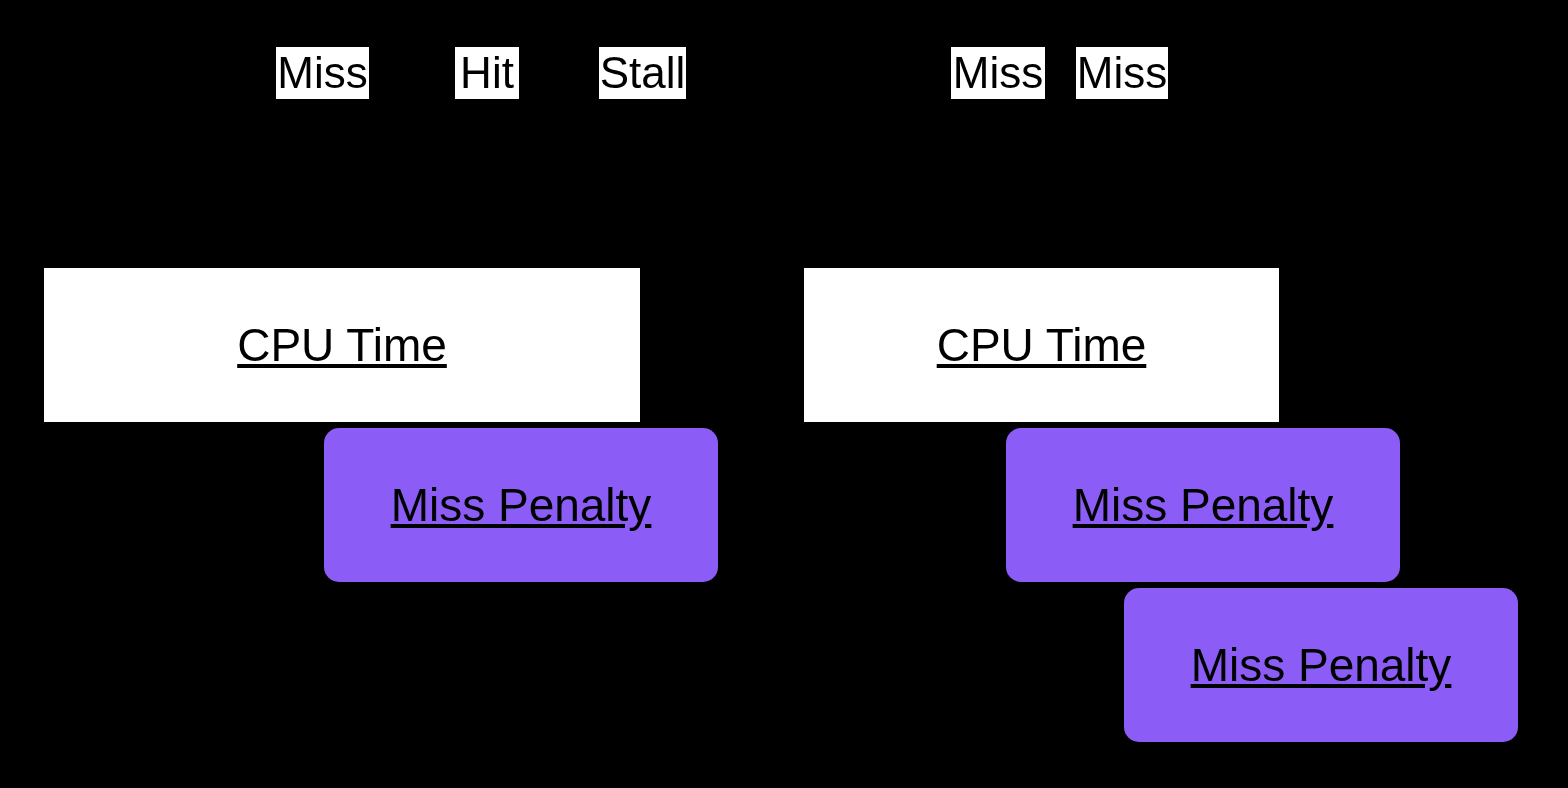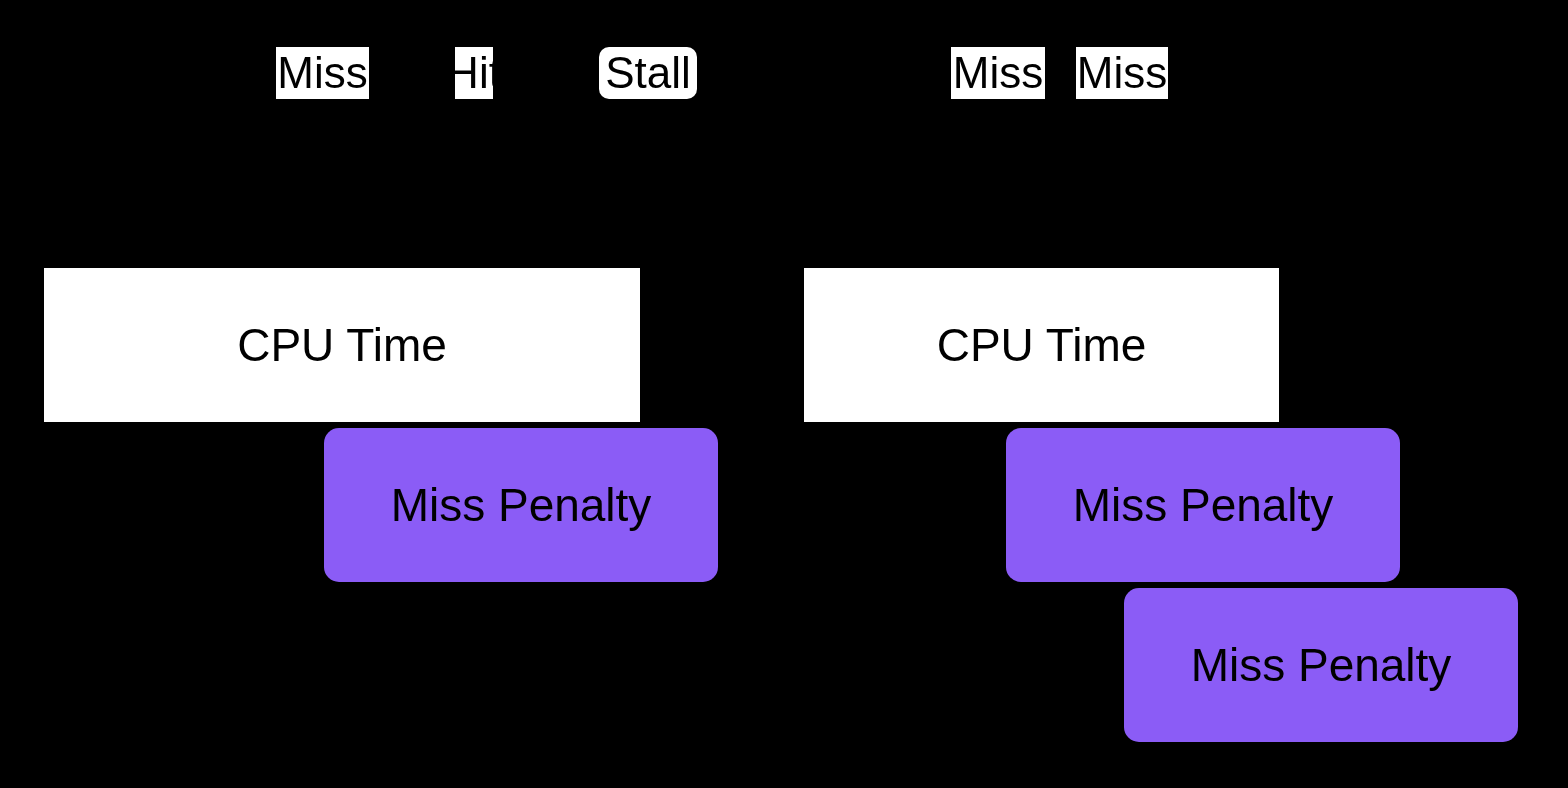--- a/index.html
+++ b/index.html
@@ -23,34 +23,35 @@
     background: #ffffff;
     color: #000000;
     display: flex;
     align-items: center;
     justify-content: center;
     font-size: 44px;
     line-height: 1;
     white-space: nowrap;
   }
   .label-miss-1 { left: 276px; width: 93px; }
-  .label-hit    { left: 455px; width: 38px; }
-  .label-stall  { left: 599px; width: 98px; border-radius: 10px; }
+  .label-hit    { left: 455px; width: 64px; }
+  .label-stall  { left: 599px; width: 87px; }
   .label-miss-2 { left: 951px; width: 94px; }
   .label-miss-3 { left: 1076px; width: 92px; }
 
   .box {
     position: absolute;
     display: flex;
     align-items: center;
     justify-content: center;
     font-size: 46px;
     line-height: 1;
     white-space: nowrap;
     color: #000000;
+    text-decoration: underline;
   }
   .box-white {
     background: #ffffff;
     border-radius: 0;
   }
   .box-gray {
     background: #8b5cf6;
     border-radius: 15px;
   }
   .cpu-left  { left: 44px;  top: 268px; width: 596px; height: 154px; }

